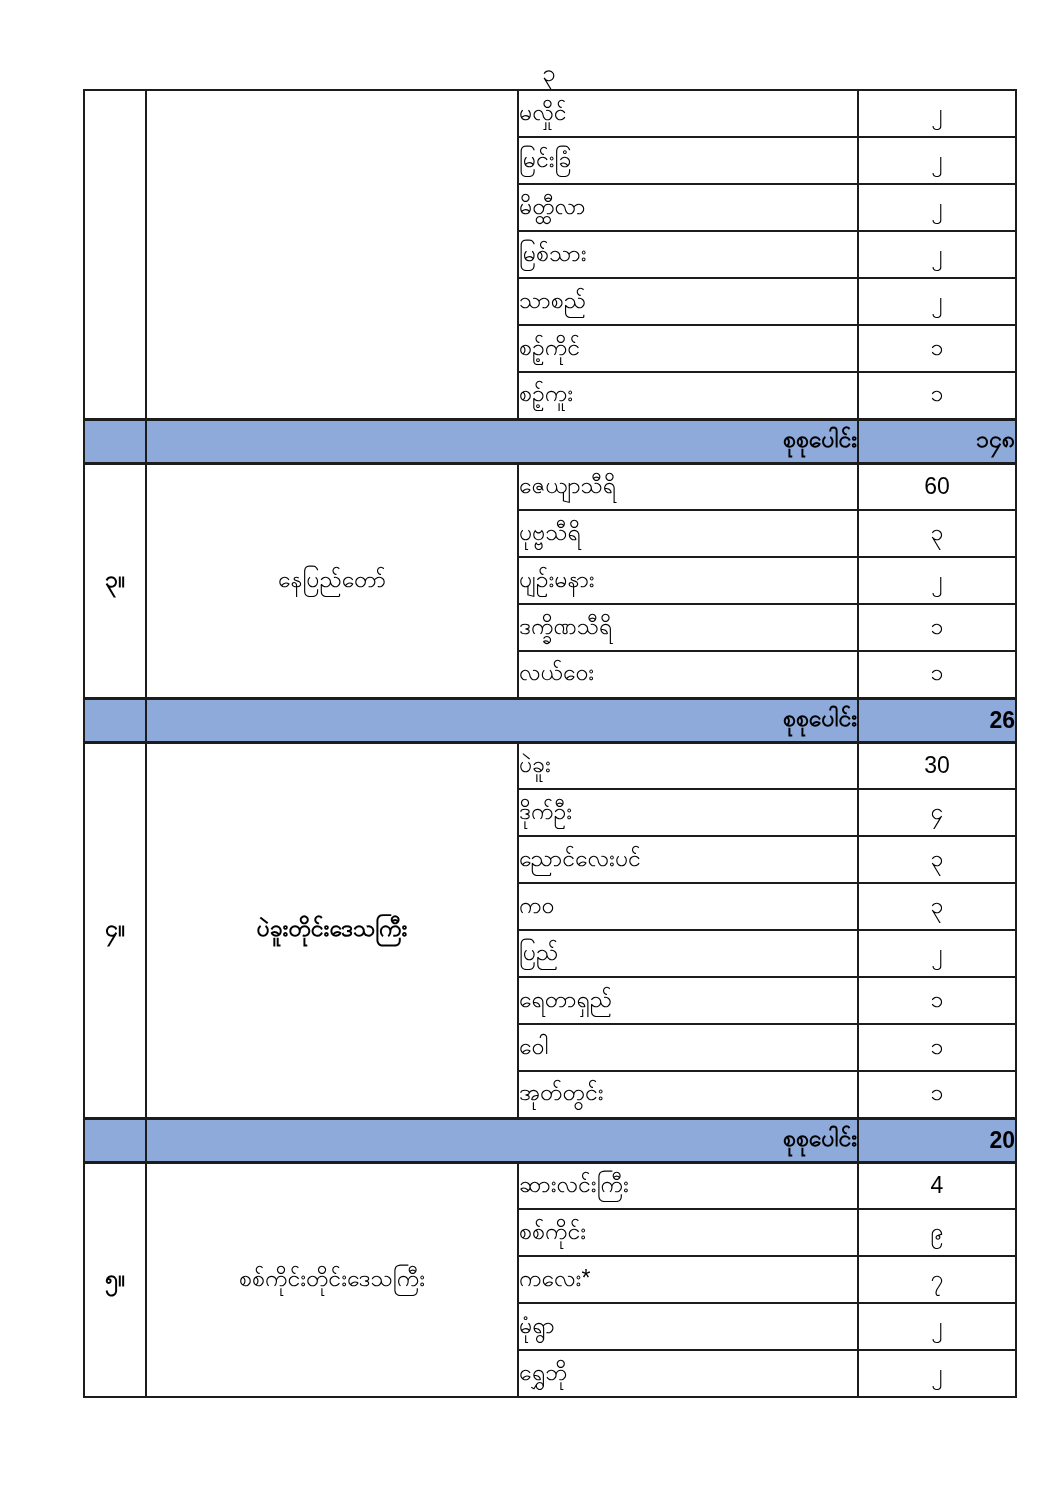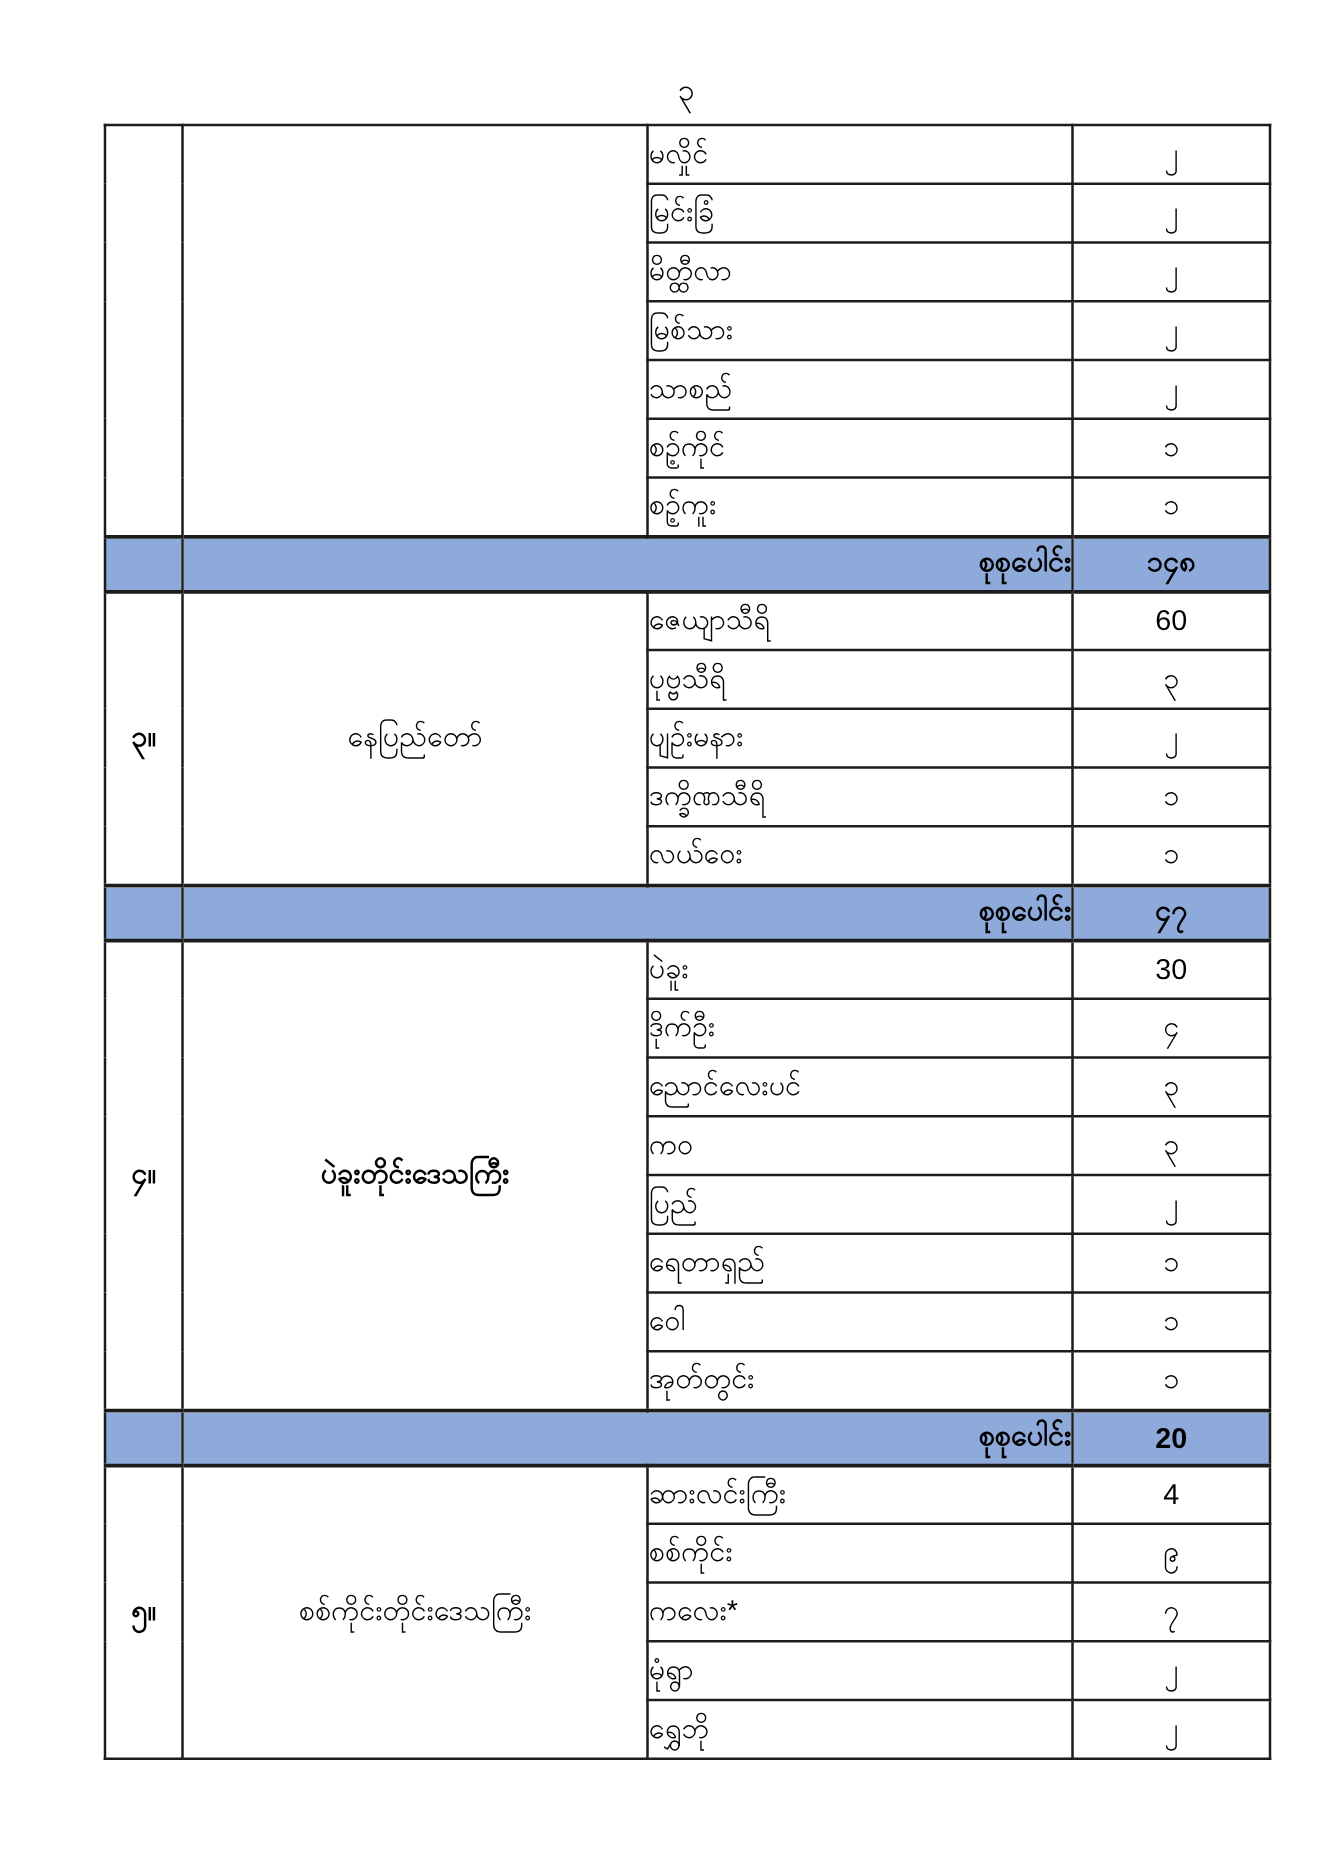--- a/index.html
+++ b/index.html
@@ -21,21 +21,21 @@
     top: 55px;
     left: 83px;
     width: 932px;
     text-align: center;
     font-size: 24px;
     line-height: 36px;
   }
   .table-wrap {
     position: absolute;
     left: 83px;
-    top: 99px;
+    top: 89px;
     width: 932px;
   }
   table.townships {
     border-collapse: collapse;
     table-layout: fixed;
     width: 932px;
     font-size: 23px;
   }
   table.townships td {
     border: 2px solid #1c1c1c;
@@ -64,21 +64,21 @@
     background: #8EAADB;
     border-top-width: 3px;
     border-bottom-width: 3px;
   }
   td.total-label-cell {
     text-align: right;
     font-weight: bold;
     padding-right: 10px;
   }
   td.total-value-cell {
-    text-align: center;
+    text-align: right;
     font-weight: bold;
   }
 </style>
 </head>
 <body>
 
 <div class="page">
   <div class="page-number">၃</div>
 
   <div class="table-wrap">
@@ -143,21 +143,21 @@
             <td class="township-cell">ဒက္ခိဏသီရိ</td>
             <td class="count-cell">၁</td>
           </tr>
           <tr class="data-row">
             <td class="township-cell">လယ်ဝေး</td>
             <td class="count-cell">၁</td>
           </tr>
           <tr class="total-row">
             <td class="total-spacer-cell"></td>
             <td colspan="2" class="total-label-cell">စုစုပေါင်း</td>
-            <td class="total-value-cell">၄၇</td>
+            <td class="total-value-cell">26</td>
           </tr>
           <tr class="data-row">
             <td class="no-cell" rowspan="8">၄။</td>
             <td class="region-cell bold" rowspan="8">ပဲခူးတိုင်းဒေသကြီး</td>
             <td class="township-cell">ပဲခူး</td>
             <td class="count-cell">30</td>
           </tr>
           <tr class="data-row">
             <td class="township-cell">ဒိုက်ဦး</td>
             <td class="count-cell">၄</td>

